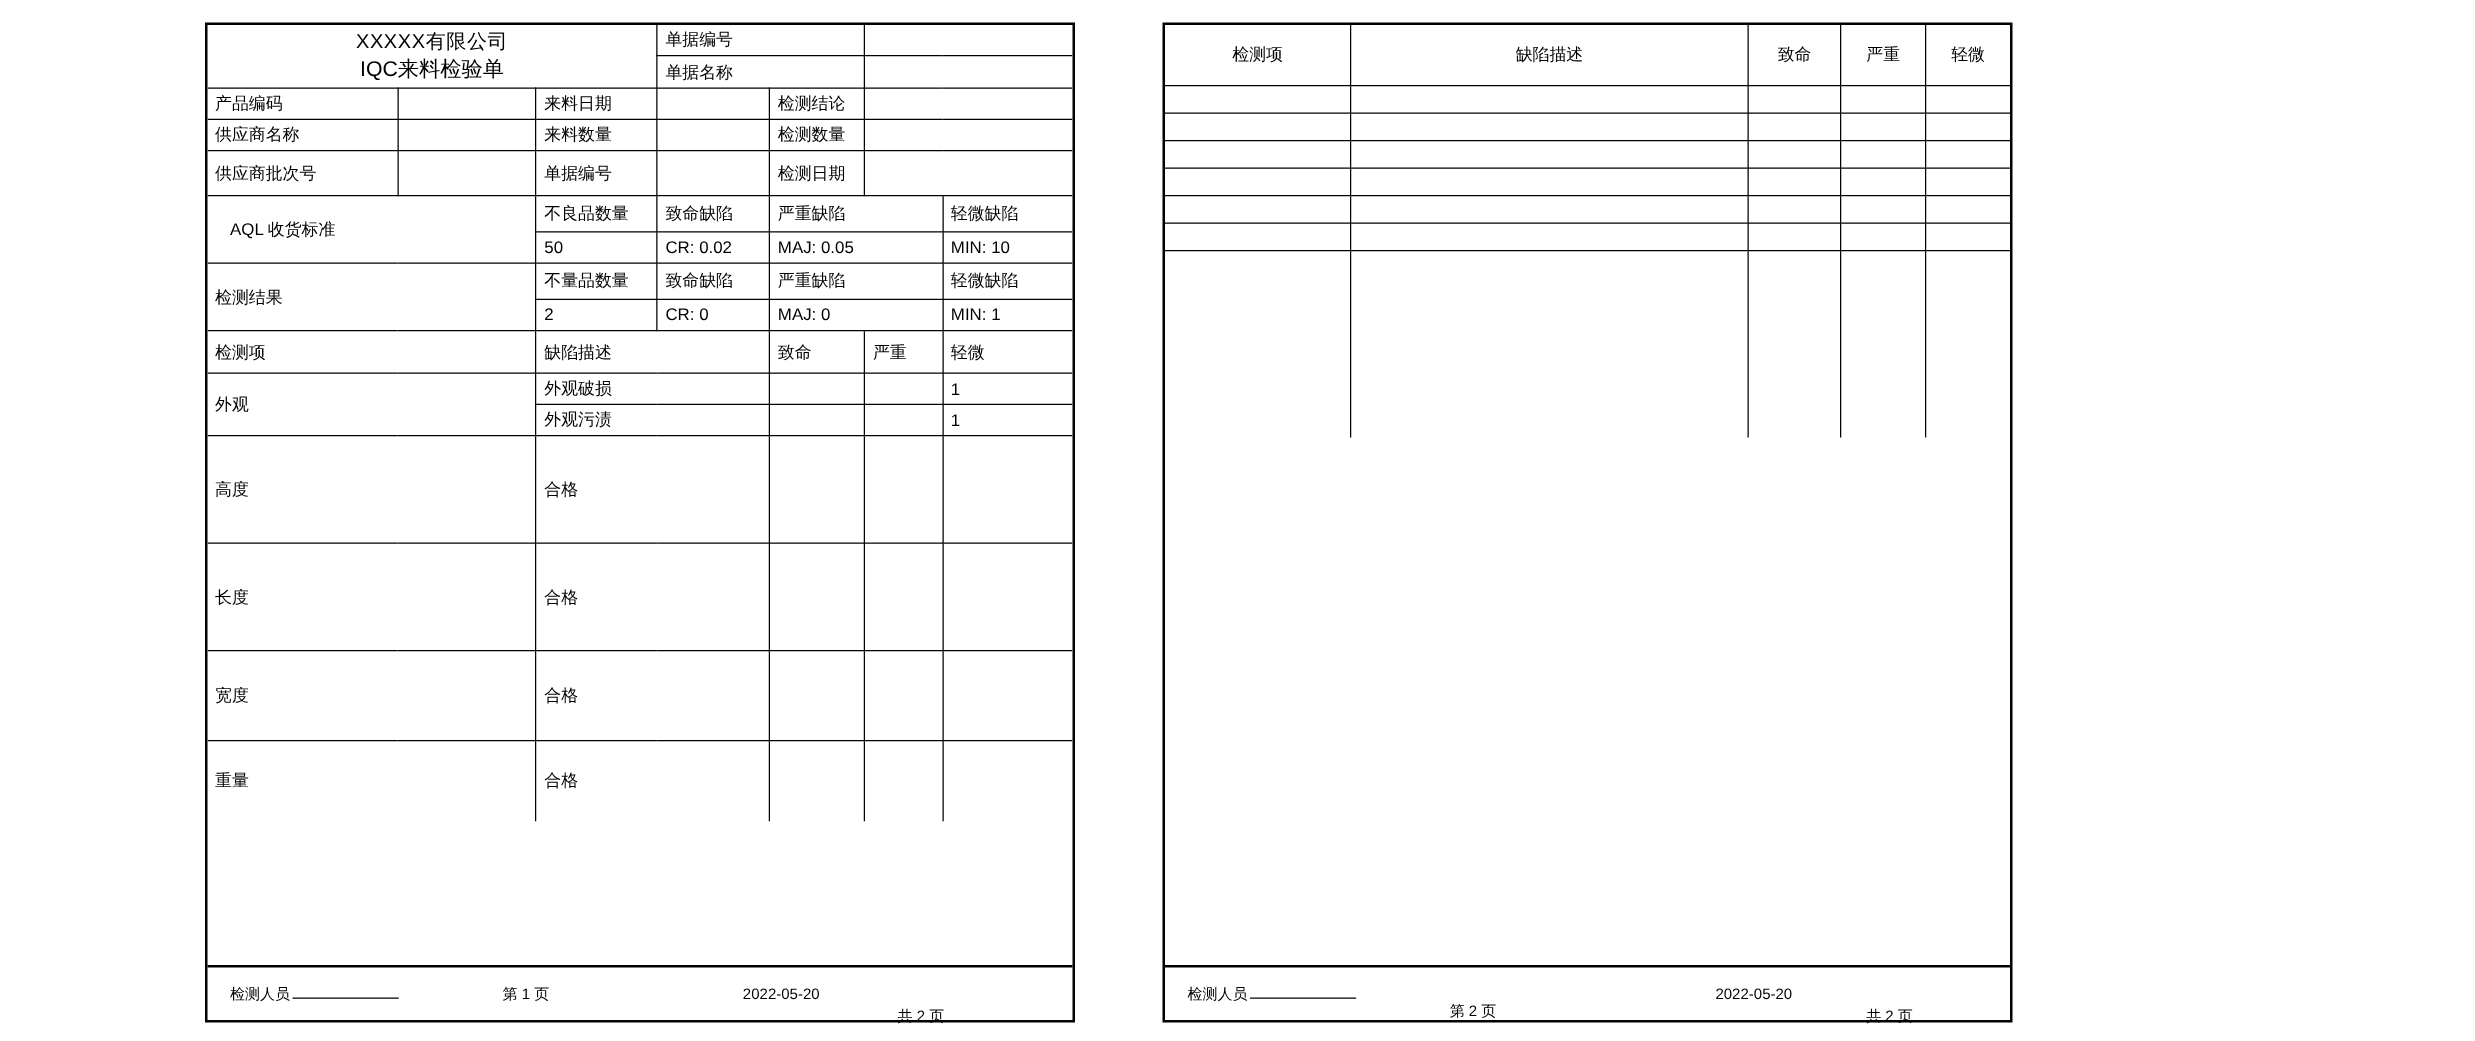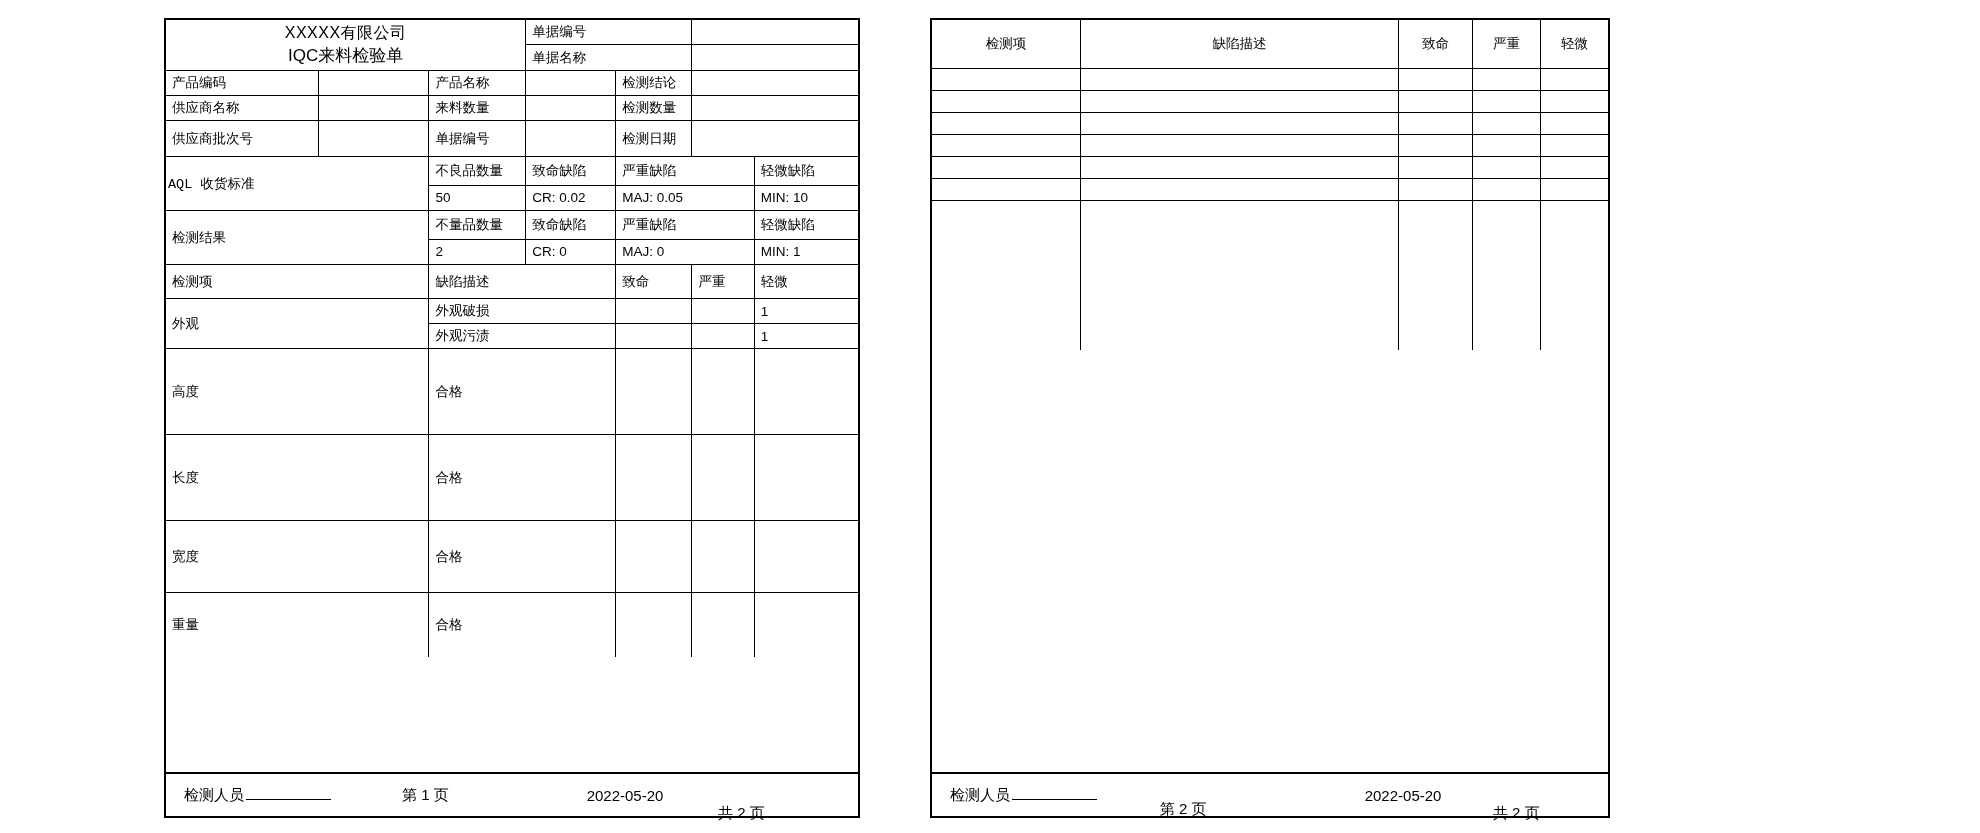--- a/index.html
+++ b/index.html
@@ -45,42 +45,42 @@
     padding: 3px 6px;
     vertical-align: middle;
     height: 22px;
     box-sizing: border-box;
   }
   .no-border-top { border-top: none !important; }
   .no-border-left { border-left: none !important; }
   .no-border-right { border-right: none !important; }
   .no-border-bottom { border-bottom: none !important; }
   .c { }
-  .l { text-align: left; font-family: Liberation Mono, monospace; }
+  .l { text-align: left; }
   .title-main {
     text-align: center;
     font-size: 16px;
     letter-spacing: 0.5px;
   }
   .title-sub {
     text-align: center;
     font-size: 17px;
   }
   .bigrow td { height: 60px; }
   .footer {
     position: absolute;
     left: 0;
     right: 0;
     bottom: 0;
     height: 44px;
     border-top: 2px solid #000;
     box-sizing: border-box;
     display: flex;
     align-items: center;
-    font-size: 15px;
+    font-size: 12px;
   }
   .footer .fcell { padding-left: 18px; }
   .footer .f-insp { width: 200px; }
   .footer .f-page { width: 130px; text-align: left; }
   .footer .f-date { width: 150px; text-align: center; }
   .footer .f-total { width: 120px; text-align: left; margin-top: 36px; }
   .underline-blank {
     display: inline-block;
     border-bottom: 1px solid #000;
     width: 85px;
@@ -124,21 +124,21 @@
           <td colspan="2" class="no-border-top no-border-right"></td>
         </tr>
         <tr>
           <td colspan="2" class="c">单据名称</td>
           <td colspan="2" class="no-border-right"></td>
         </tr>
 
         <tr>
           <td class="c no-border-left">产品编码</td>
           <td></td>
-          <td class="c">产品名称</td>
+          <td class="c">来料日期</td>
           <td></td>
           <td class="c">检测结论</td>
           <td colspan="2" class="no-border-right"></td>
         </tr>
 
         <tr>
           <td class="c no-border-left">供应商名称</td>
           <td></td>
           <td class="c">来料数量</td>
           <td></td>
@@ -149,21 +149,21 @@
         <tr>
           <td class="c no-border-left" style="height:36px">供应商批次号</td>
           <td></td>
           <td class="c">单据编号</td>
           <td></td>
           <td class="c">检测日期</td>
           <td colspan="2" class="no-border-right"></td>
         </tr>
 
         <tr>
-          <td rowspan="2" colspan="2" class="l no-border-left" style="height:54px; padding-left:2px;">AQL 收货标准</td>
+          <td rowspan="2" colspan="2" class="l no-border-left" style="height:54px; padding-left:18px;">AQL 收货标准</td>
           <td class="c">不良品数量</td>
           <td class="c">致命缺陷</td>
           <td colspan="2" class="c">严重缺陷</td>
           <td class="c no-border-right">轻微缺陷</td>
         </tr>
         <tr>
           <td class="c">50</td>
           <td class="c">CR: 0.02</td>
           <td colspan="2" class="c">MAJ: 0.05</td>
           <td class="c no-border-right">MIN: 10</td>

